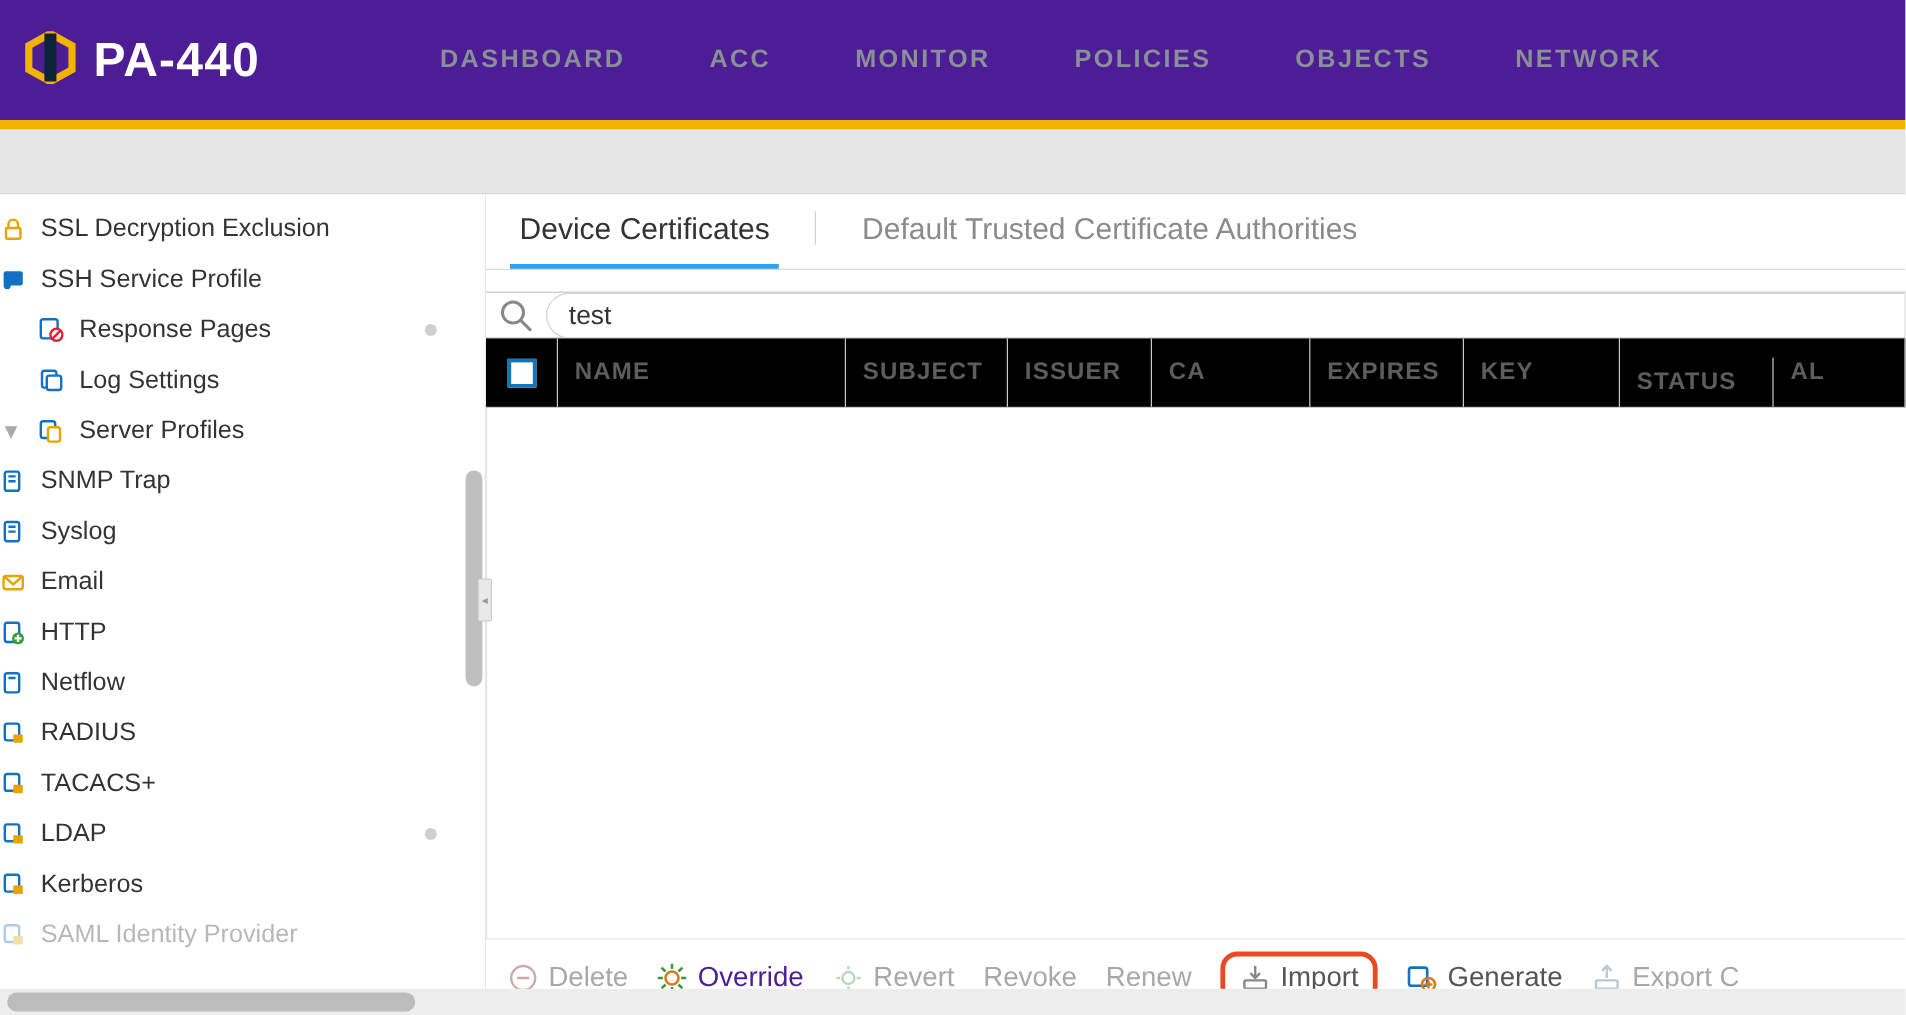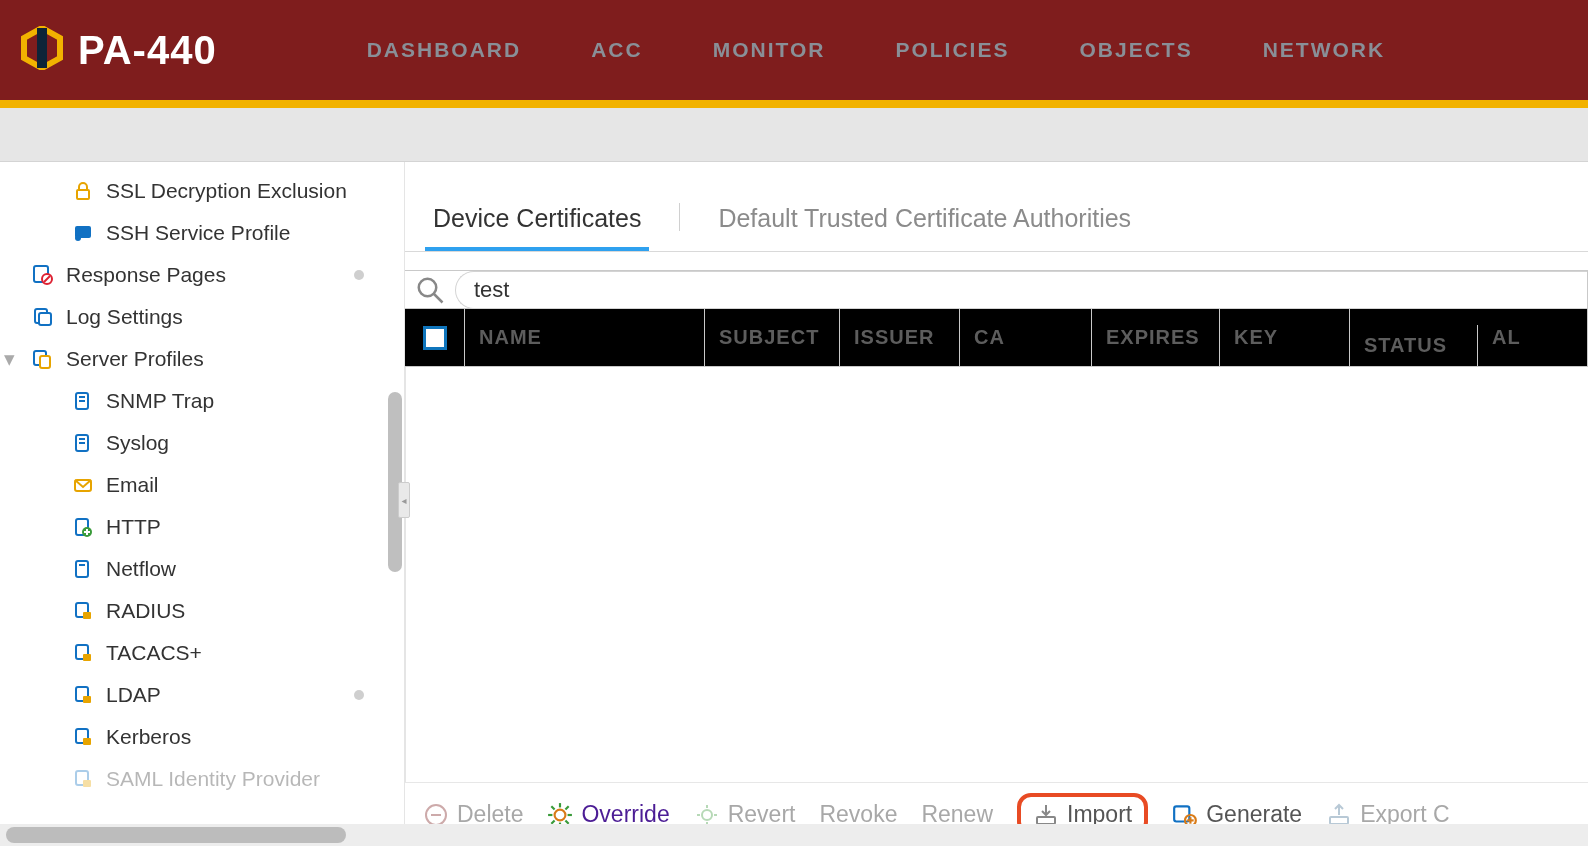--- a/index.html
+++ b/index.html
@@ -1,46 +1,46 @@
 <!DOCTYPE html>
 <html><head>
 <meta charset="utf-8">
 <style>
   * { box-sizing: border-box; margin: 0; padding: 0; }
   html, body { width: 1588px; height: 846px; overflow: hidden; font-family: "Helvetica Neue", Arial, sans-serif; background: #fff; }
   
-  .topbar { width: 100%; height: 100px; background: #7f1d1d; display: flex; align-items: center; padding-left: 20px; }
+  .topbar { width: 100%; height: 100px; background: #4c1d95; display: flex; align-items: center; padding-left: 20px; }
   .logo { display: flex; align-items: center; gap: 14px; }
   .logo-text { color: #fff; font-size: 40px; font-weight: 600; letter-spacing: 1px; }
   .nav { display: flex; gap: 70px; margin-left: 150px; }
   .nav a { color: #898f97; font-size: 21px; font-weight: 600; letter-spacing: 2px; text-decoration: none; cursor: pointer; }
   .accent-strip { width: 100%; height: 8px; background: #f2b200; }
   .subbar { width: 100%; height: 54px; background: #e6e6e6; border-bottom: 1px solid #d4d4d4; }
 
   
   .body { display: flex; height: calc(846px - 100px - 8px - 54px); position: relative; }
   .sidebar { width: 404px; flex: 0 0 404px; background: #fff; position: relative; padding-top: 8px; overflow: hidden; }
   .side-scroll-thumb { position: absolute; right: 2px; top: 230px; width: 14px; height: 180px; background: #bfbfbf; border-radius: 7px; }
   .side-item { display: flex; align-items: center; height: 42px; cursor: pointer; color: #333; font-size: 21px; }
   .side-item .icon { width: 22px; height: 22px; margin-right: 12px; flex: 0 0 22px; display:flex; align-items:center; justify-content:center;}
   .side-item.lvl1 { padding-left: 32px; }
-  .side-item.lvl2 { padding-left: 72px; }
+  .side-item.lvl2 { }
   .chev { position:absolute; left:4px; width:12px; color:#aaa;}
   .dot { width:10px; height:10px; background:#cfcfcf; border-radius:50%; margin-left:auto; margin-right:40px;}
   .side-item span.label { white-space: nowrap; }
 
   
   .page-scroll { position:absolute; left:0; bottom:0; width:100%; height:22px; background:#ededed; }
   .page-scroll-thumb { position:absolute; left:6px; top:3px; height:16px; width:340px; background:#bcbcbc; border-radius:8px;}
 
   
   .grip { position:absolute; left:398px; top:320px; width:12px; height:36px; background:#e9e9e9; border:1px solid #ccc; border-radius:2px; z-index:5; display:flex; align-items:center; justify-content:center; color:#999; font-size:10px;}
 
   
-  .main { flex: 1; background:#fff; border-left:1px solid #e5e5e5; position:relative; display:flex; flex-direction:column; padding-top:30px;}
+  .main { flex: 1; background:#fff; border-left:1px solid #e5e5e5; position:relative; display:flex; flex-direction:column; padding-top:3px;}
   .tabs { display:flex; align-items:flex-end; padding-left:20px; border-bottom:1px solid #d9d9d9; gap:30px; height:60px;}
   .tab { padding: 0 8px 14px 8px; font-size:25px; color:#8b8b8b; cursor:pointer; border-bottom:4px solid transparent; }
   .tab.active { color:#333; font-weight:500; border-bottom:4px solid #2fa1ef; }
   .tab-divider { width:1px; height:28px; background:#d0d0d0; align-self:center; margin-bottom:10px;}
 
   .searchbar { margin:18px 0 0 0; height:39px; border:1px solid #c9c9c9; border-left:none; display:flex; align-items:center; padding-left:10px;justify-content:flex-end; }
   .searchbar .mag { width:30px; height:30px; stroke:#888; stroke-width:2; fill:none; margin-right:10px;}
   .searchbar input { flex:1; height:38px; border:1px solid #d3d3d3; border-radius:20px 0 0 20px; border-right:none; padding:0 18px; font-size:22px; color:#333; outline:none; background:#fff;}
   
   .table-head { display:flex; height:58px; border:1px solid #c9c9c9; border-top:none; border-left:none; background:#000000; }

